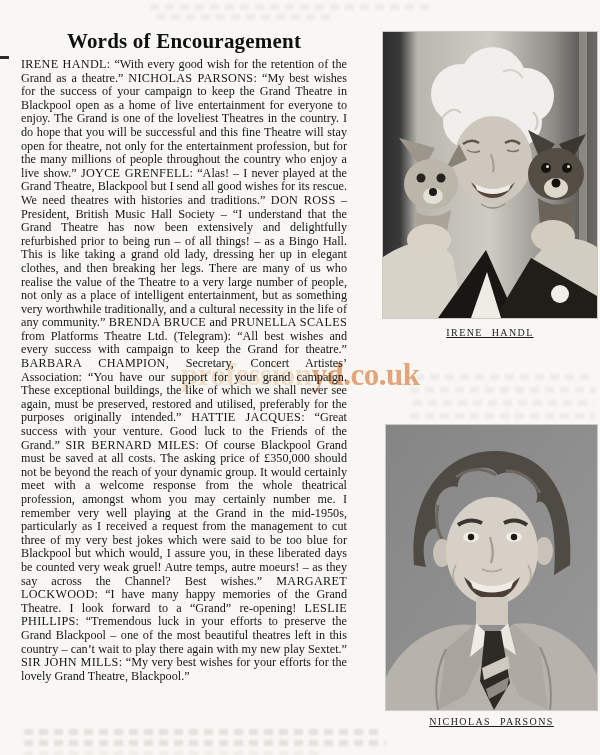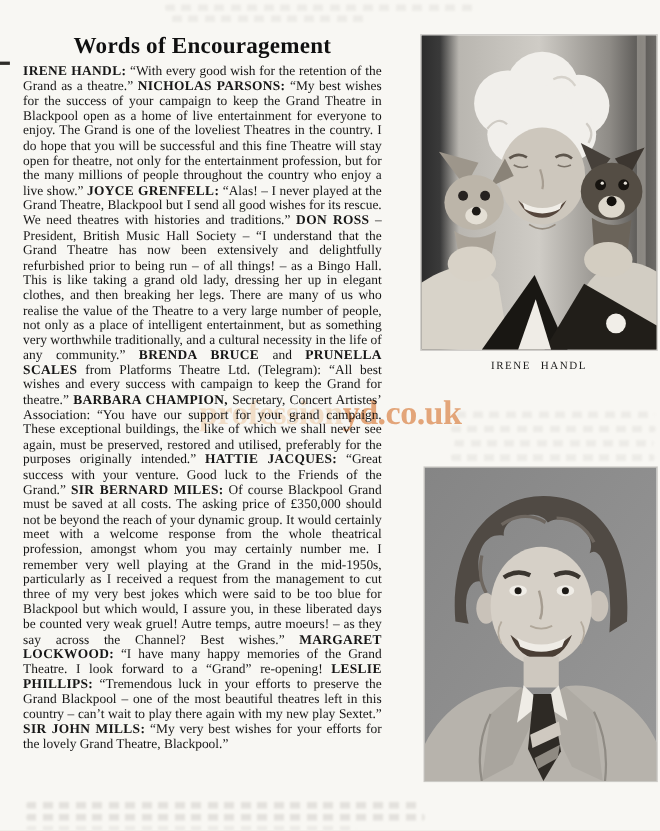--- a/index.html
+++ b/index.html
@@ -11,29 +11,29 @@
   .page-title {
     position:absolute; left:21px; top:29px; width:326px;
     text-align:center; font-size:21px; font-weight:bold; color:#101010;
     letter-spacing:0.2px; margin:0;
   }
   .article {
     position:absolute; left:21px; top:58px; width:326px;
     font-size:12.2px; line-height:13.6px; text-align:justify;
     text-justify:inter-word; color:#161616;
   }
-  .article .b { font-weight:bold; letter-spacing:0.3px; }
+  .article .b { font-weight:normal; letter-spacing:0.3px; }
   figure { margin:0; padding:0; }
   .photo { position:absolute; box-shadow:0 0 0 1px rgba(120,118,112,0.35); }
   .photo svg { display:block; }
   .photo-irene   { left:383px; top:32px;  width:214px; height:286px; }
   .photo-nicholas{ left:386px; top:425px; width:211px; height:285px; }
   .caption {
     position:absolute; text-align:center; font-size:10px; color:#1c1c1c;
-    letter-spacing:1.4px; word-spacing:5px; font-family:"Liberation Serif", serif;
+    letter-spacing:1.4px; word-spacing:5px; font-family:"Liberation Serif", serif;text-decoration:underline;
   }
   .caption-irene    { left:383px; top:327px; width:214px; }
   .caption-nicholas { left:386px; top:716px; width:211px; }
   .watermark {
     position:absolute; left:181px; top:357px;
     font-size:31px; font-weight:bold; letter-spacing:-0.5px;
     font-family:"Liberation Serif", serif;
     pointer-events:none; mix-blend-mode:multiply; white-space:nowrap;
     text-shadow:0 1px 0 rgba(255,255,255,0.35);
   }
@@ -194,18 +194,19 @@
       <polygon points="90,198 106,214 84,232" fill="#efece6"></polygon>
       <polygon points="122,198 106,214 130,230" fill="#eae7e0"></polygon>
 
       <g>
         <polygon points="99,206 115,206 124,258 108,285 94,256" fill="#2e2a25"></polygon>
         <polygon points="96,243 122,231 124,243 98,255" fill="#cfc9c0"></polygon>
         <polygon points="100,264 123,252 121,264 103,274" fill="#8f8a82"></polygon>
       </g>
     </svg>
   </figure>
+  <figcaption class="caption caption-nicholas">NICHOLAS PARSONS</figcaption>
 
   <div class="ghost" style="left:24px; top:729px; width:356px;"></div>
   <div class="ghost" style="left:24px; top:740px; width:362px;"></div>
   <div class="ghost light" style="left:24px; top:751px; width:300px; height:4px;"></div>
 
 </div>
 
 </body></html>

